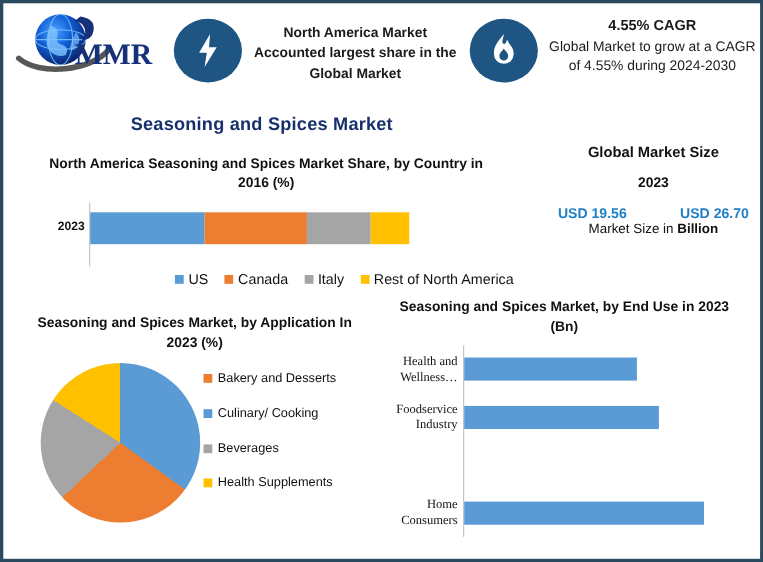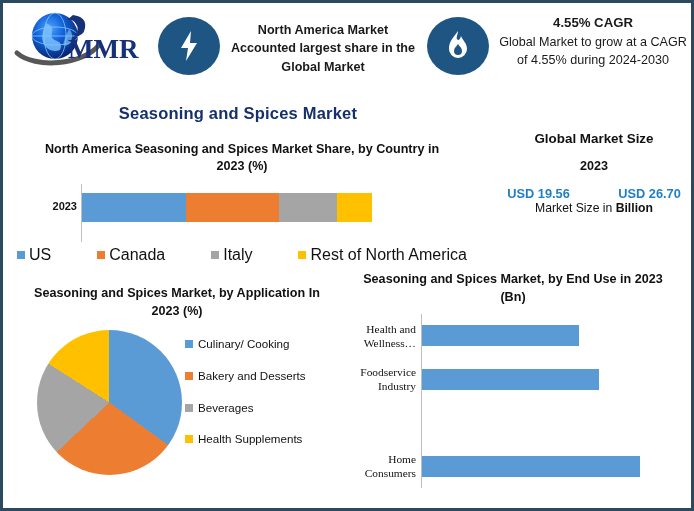--- a/index.html
+++ b/index.html
@@ -67,22 +67,22 @@
   #stacked-cat{
     position:absolute;left:8px;top:16px;width:52px;text-align:right;
     font-size:11px;color:#111;font-weight:bold;
   }
   #stacked-bar{
     position:absolute;left:65px;top:9px;height:29px;width:290px;
     display:flex;
   }
   #stacked-bar .seg{height:100%;}
   #stacked-legend{
-    margin-top:4px;display:flex;justify-content:space-between;align-items:center;
-    gap:15px;font-size:16px;color:#111;
+    margin-top:4px;display:flex;justify-content:flex-end;align-items:center;
+    gap:15px;font-size:13px;color:#111;
   }
   .legend-item{display:flex;align-items:center;gap:4px;}
   .legend-swatch{width:8px;height:8px;display:inline-block;}
 
   
   #gms-panel{position:absolute;left:480px;top:128px;width:222px;height:130px;text-align:center;}
   #gms-title{font-weight:bold;font-size:13.4px;color:#111;}
   #gms-years{display:flex;justify-content:space-around;margin-top:13px;font-weight:bold;font-size:12.6px;color:#111;}
   #gms-values{display:flex;justify-content:space-around;margin-top:13px;font-weight:bold;font-size:12.8px;color:#1f7fc4;}
   #gms-note{font-size:12.2px;color:#111;}
@@ -166,21 +166,21 @@
     </div>
     <div id="flame-text" class="header-text">
       <span id="cagr-head">4.55% CAGR</span>
       <span>Global Market to grow at a CAGR of 4.55% during 2024-2030</span>
     </div>
   </div>
 
   <div id="main-title">Seasoning and Spices Market</div>
 
   <div id="stacked-panel">
-    <div id="stacked-title">North America Seasoning and Spices Market Share, by Country in 2023 (%)</div>
+    <div id="stacked-title">North America Seasoning and Spices Market Share, by Country in 2016 (%)</div>
 
     <div id="stacked-plot">
       <div id="stacked-axis"></div>
       <div id="stacked-cat">2023</div>
       <div id="stacked-bar">
           <div class="seg" style="width: 36%; background: rgb(91, 155, 213);"></div>
           <div class="seg" style="width: 32%; background: rgb(237, 125, 49);"></div>
           <div class="seg" style="width: 20%; background: rgb(165, 165, 165);"></div>
           <div class="seg" style="width: 12%; background: rgb(255, 192, 0);"></div>
         </div>
@@ -219,26 +219,26 @@
       <span>Market Size in </span><b>Billion</b>
     </div>
   </div>
 
   <div id="pie-panel">
     <div id="pie-title">Seasoning and Spices Market, by Application In 2023 (%)</div>
     <div id="pie-body">
       <div id="pie-chart" style="background: conic-gradient(rgb(91, 155, 213) 0deg, rgb(91, 155, 213) 126deg, rgb(237, 125, 49) 126deg, rgb(237, 125, 49) 226.8deg, rgb(165, 165, 165) 226.8deg, rgb(165, 165, 165) 302.4deg, rgb(255, 192, 0) 302.4deg, rgb(255, 192, 0) 360deg);"></div>
       <div id="pie-legend">
           <div class="pie-legend-row">
+            <span class="legend-swatch" style="background: rgb(237, 125, 49);"></span>
+            <span>Bakery and Desserts</span>
+          </div>
+          <div class="pie-legend-row">
             <span class="legend-swatch" style="background: rgb(91, 155, 213);"></span>
             <span>Culinary/ Cooking</span>
-          </div>
-          <div class="pie-legend-row">
-            <span class="legend-swatch" style="background: rgb(237, 125, 49);"></span>
-            <span>Bakery and Desserts</span>
           </div>
           <div class="pie-legend-row">
             <span class="legend-swatch" style="background: rgb(165, 165, 165);"></span>
             <span>Beverages</span>
           </div>
           <div class="pie-legend-row">
             <span class="legend-swatch" style="background: rgb(255, 192, 0);"></span>
             <span>Health Supplements</span>
           </div>
         </div>

